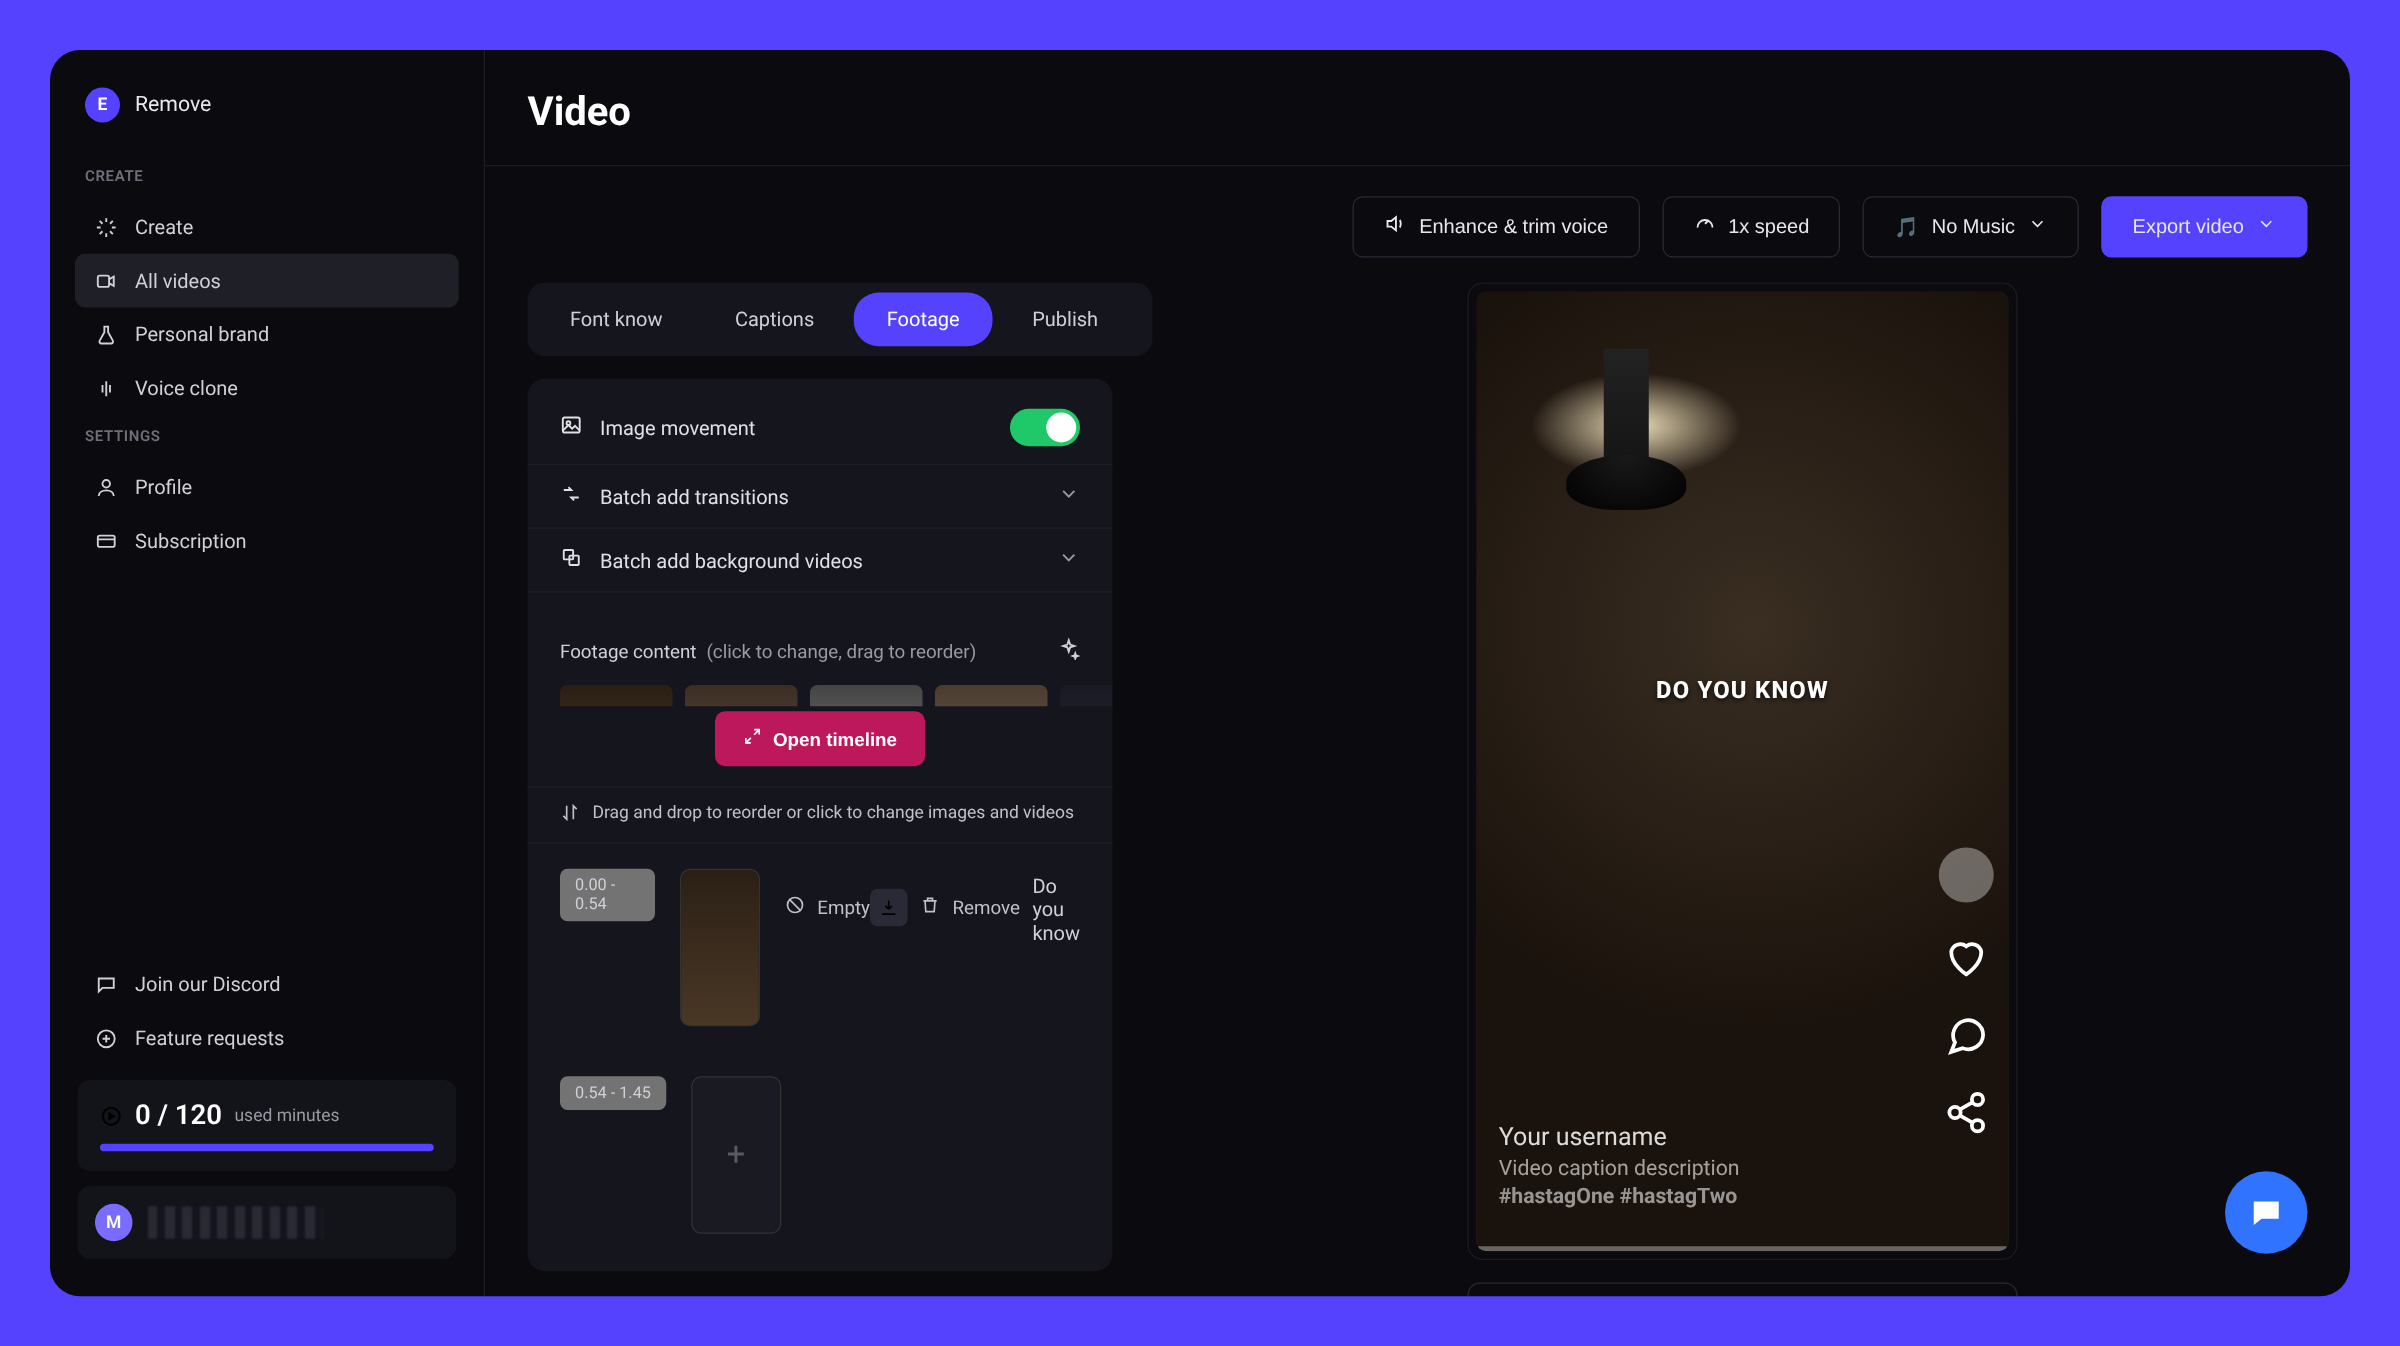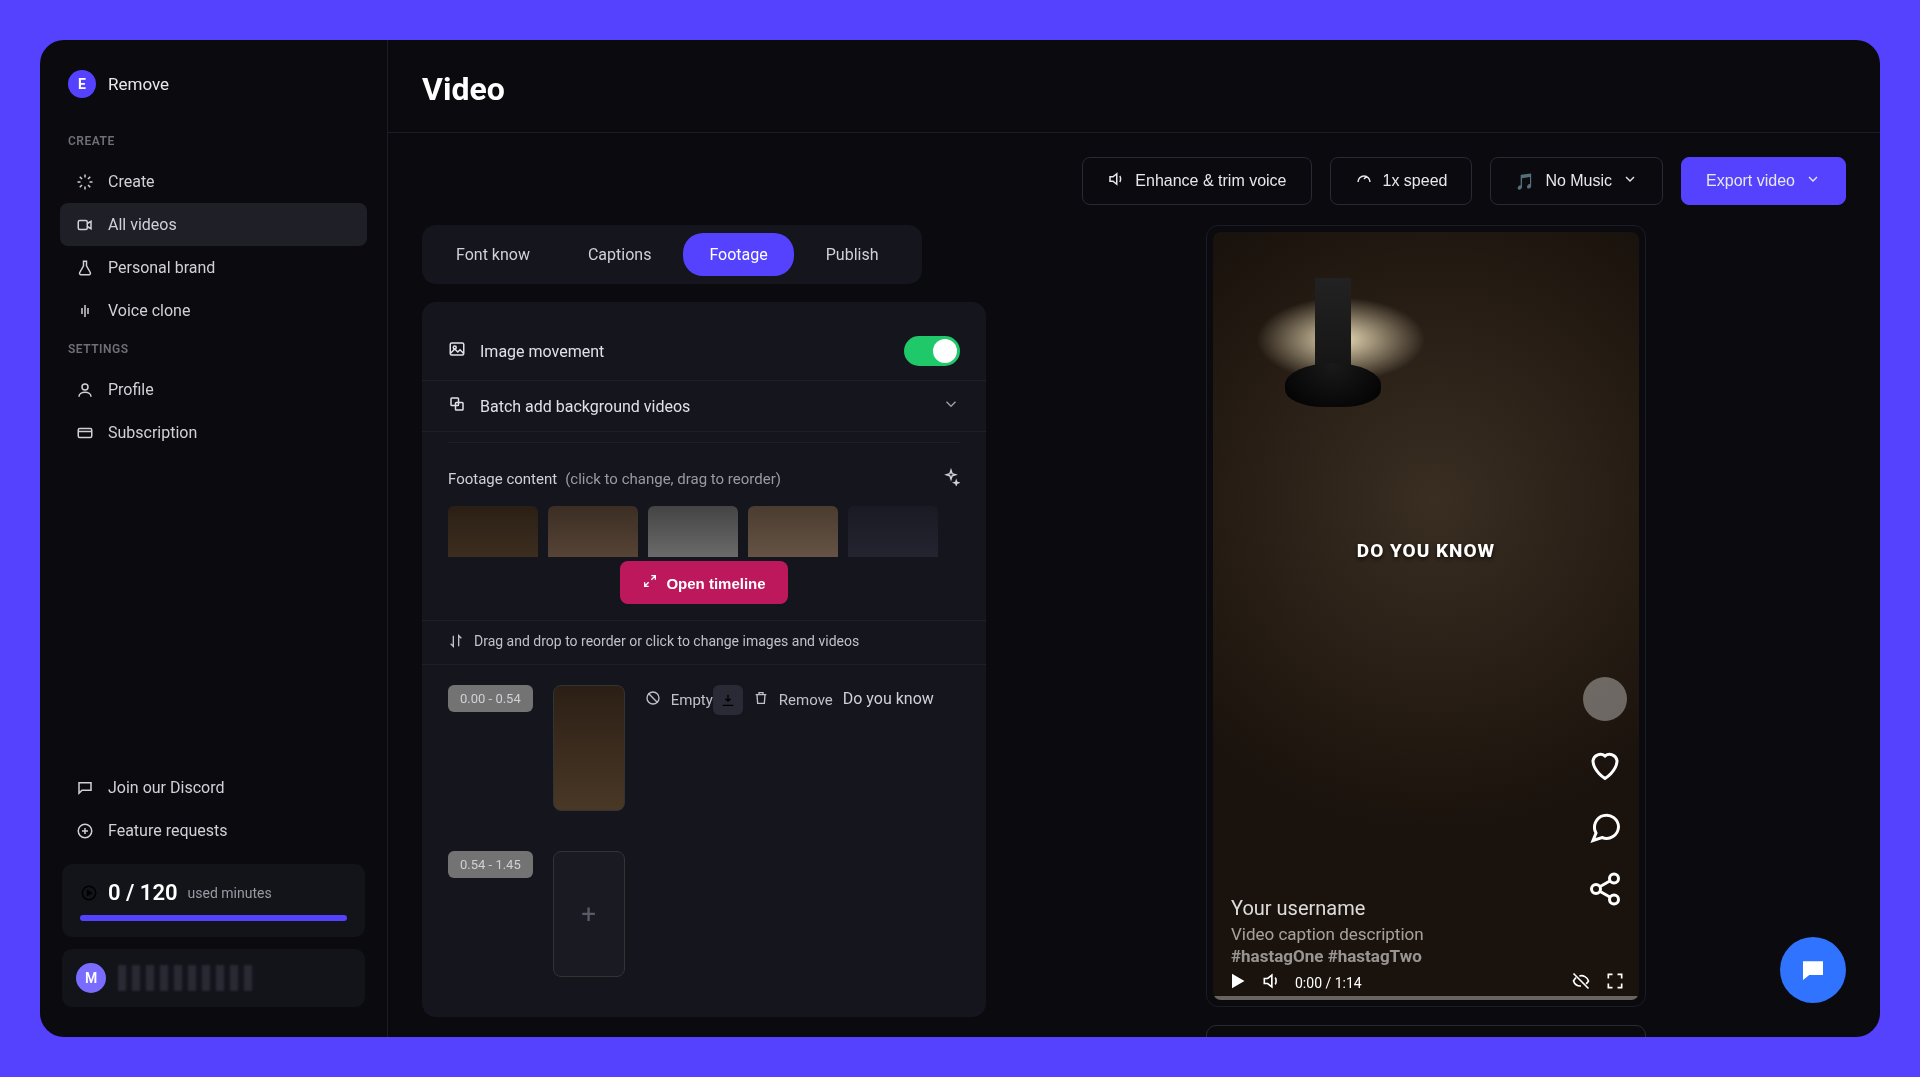--- a/index.html
+++ b/index.html
@@ -43,21 +43,21 @@
 .user-card { background: #13131a; border-radius: 10px; padding: 14px; display: flex; align-items: center; gap: 12px; margin: 0 2px; }
 .avatar { width: 30px; height: 30px; border-radius: 50%; background: #7a6cff; color: #fff; display: flex; align-items: center; justify-content: center; font-size: 14px; font-weight: 600; }
 .blur-name { width: 140px; height: 26px; background: repeating-linear-gradient(90deg,#2a2a34 0 8px,#14141c 8px 14px); filter: blur(1px); }
 .main { flex: 1; display: flex; flex-direction: column; }
 .titlebar { padding: 30px 34px 24px; border-bottom: 1px solid #1c1c24; }
 .page-title { color: #fff; font-size: 32px; font-weight: 700; }
 .toolbar-row { padding: 24px 34px 20px; display: flex; justify-content: flex-end; gap: 18px; }
 .pill-btn { background: #0a0a0f; border: 1px solid #2a2a36; color: #e8e8ea; padding: 12px 24px; border-radius: 8px; font-size: 16px; display: flex; align-items: center; gap: 10px; cursor: pointer; }
 .pill-btn.primary { background: #5442ff; border-color: #5442ff; }
 .content-row { flex: 1; display: flex; gap: 20px; padding: 0 34px 20px; overflow: hidden; }
-.editor-panel { width: 564px; background: #15151d; border-radius: 14px; padding: 20px 0; display: flex; flex-direction: column; overflow-y: auto; }
+.editor-panel { width: 468px; background: #15151d; border-radius: 14px; padding: 10px 0; display: flex; flex-direction: column; overflow-y: auto; }
 .tabs-wrap { background: #15151d; border-radius: 14px; padding: 8px; display: flex; gap: 6px; margin-bottom: 18px; width: 500px; }
 .tab { flex: none; padding: 12px 26px; border-radius: 20px; color: #d0d0d6; font-size: 16px; cursor: pointer; }
 .tab.active { background: #5442ff; color: #fff; }
 .setting-row { display: flex; align-items: center; gap: 14px; padding: 14px 26px; color: #e0e0e6; font-size: 16px; border-bottom: 1px solid #1f1f28; }
 .setting-row:last-of-type { border-bottom: none; }
 .toggle { margin-left: auto; width: 56px; height: 30px; background: #1fc96a; border-radius: 15px; position: relative; cursor: pointer; }
 .toggle::after { content: ""; position: absolute; right: 3px; top: 3px; width: 24px; height: 24px; background: #fff; border-radius: 50%; }
 .chev { margin-left: auto; color: #9a9aa4; }
 .section-divider { height: 1px; background: #1f1f28; margin: 10px 26px; }
 .footage-head { display: flex; align-items: center; gap: 8px; padding: 16px 26px 10px; color: #d0d0d6; font-size: 15px; }
@@ -267,20 +267,29 @@
             <span><svg viewBox="0 0 24 24" width="18" height="18">
                   <rect x="3" y="4" width="18" height="16" rx="2"></rect>
                   <circle cx="9" cy="10" r="2"></circle>
                   <path d="M3 18l6-6 4 4 3-3 5 5"></path>
                 </svg></span>
             <span>Image movement</span>
             <div class="toggle"></div>
           </div>
           <div class="setting-row">
             <span><svg viewBox="0 0 24 24" width="18" height="18">
+                  <path d="M4 8h8l-3-3M20 16h-8l3 3"></path>
+                </svg></span>
+            <span>Batch add transitions</span>
+            <span class="chev"><svg viewBox="0 0 24 24" width="18" height="18">
+                  <path d="M6 9l6 6 6-6"></path>
+                </svg></span>
+          </div>
+          <div class="setting-row">
+            <span><svg viewBox="0 0 24 24" width="18" height="18">
                   <rect x="4" y="4" width="10" height="10" rx="1"></rect>
                   <rect x="10" y="10" width="10" height="10" rx="1"></rect>
                 </svg></span>
             <span>Batch add background videos</span>
             <span class="chev"><svg viewBox="0 0 24 24" width="18" height="18">
                   <path d="M6 9l6 6 6-6"></path>
                 </svg></span>
           </div>
 
           <div class="section-divider"></div>
@@ -369,36 +378,20 @@
               <div class="social-icon"><svg viewBox="0 0 24 24" width="36" height="36">
                     <circle cx="18" cy="5" r="3"></circle>
                     <circle cx="6" cy="12" r="3"></circle>
                     <circle cx="18" cy="19" r="3"></circle>
                     <path d="M8.5 10.5l7-4M8.5 13.5l7 4"></path>
                   </svg></div>
             </div>
             <div class="username-overlay">Your username</div>
             <div class="desc-overlay">Video caption description</div>
             <div class="hashtag-overlay">#hastagOne #hastagTwo</div>
-            <div class="player-controls">
-              <span><svg viewBox="0 0 24 24" width="20" height="20">
-                    <path d="M7 5v14l12-7L7 5z" fill="#fff"></path>
-                  </svg></span>
-              <span><svg viewBox="0 0 24 24" width="20" height="20">
-                    <path d="M4 9v6h4l5 4V5L8 9H4zM17 8c1.5 1.5 1.5 6.5 0 8" stroke="#fff"></path>
-                  </svg></span>
-              <span>0:00 / 1:14</span>
-              <span class="bar"></span>
-              <span><svg viewBox="0 0 24 24" width="20" height="20">
-                    <path d="M3 3l18 18M10 6a9 9 0 0 1 11 6 15 15 0 0 1-3 3.5M6 8A15 15 0 0 0 3 12a9 9 0 0 0 9 6" stroke="#fff"></path>
-                  </svg></span>
-              <span><svg viewBox="0 0 24 24" width="20" height="20">
-                    <path d="M4 9V4h5M20 9V4h-5M4 15v5h5M20 15v5h-5" stroke="#fff"></path>
-                  </svg></span>
-            </div>
             <div class="player-progress"></div>
           </div>
         </div>
 
         <div class="warning-bar">
           
           
         </div>
       </div>
     </div>

